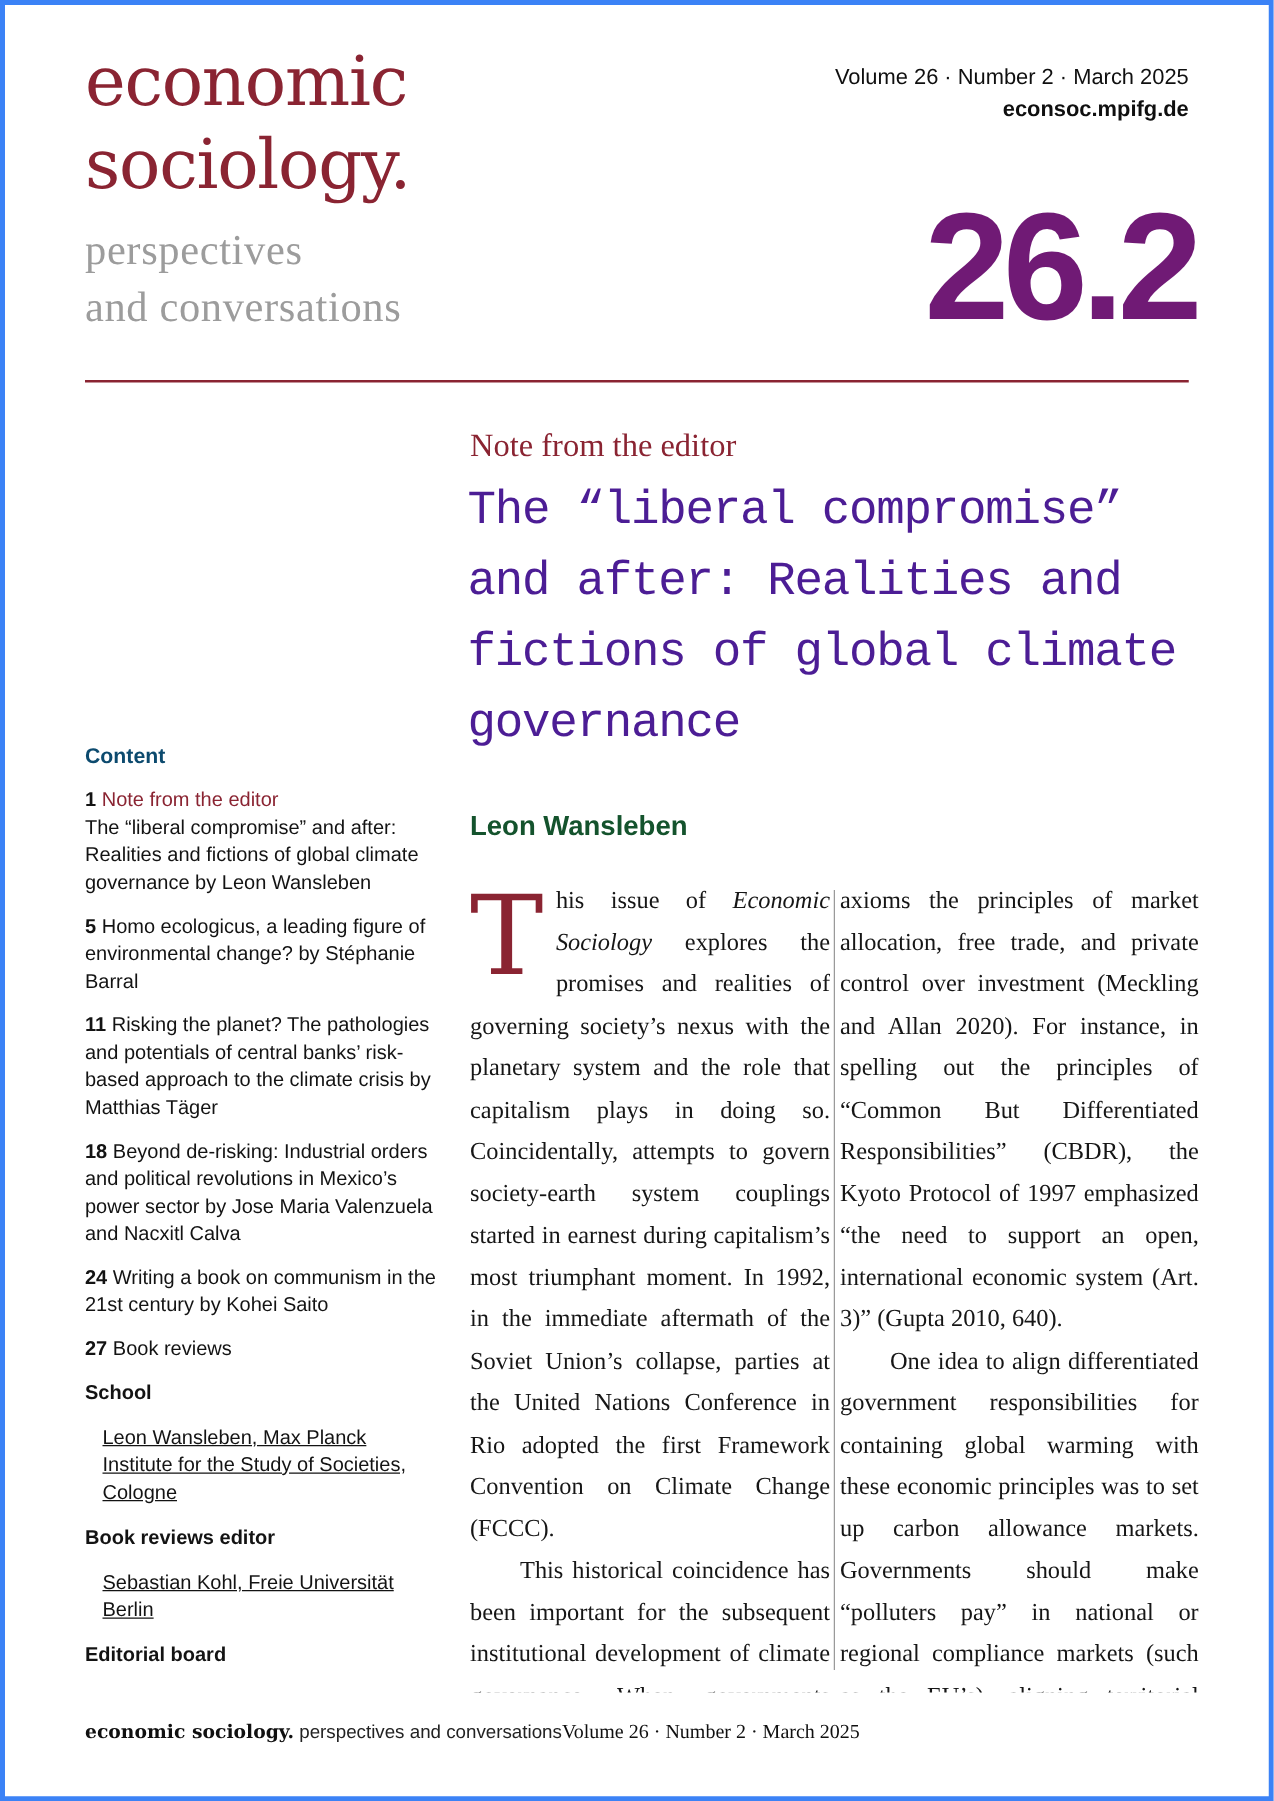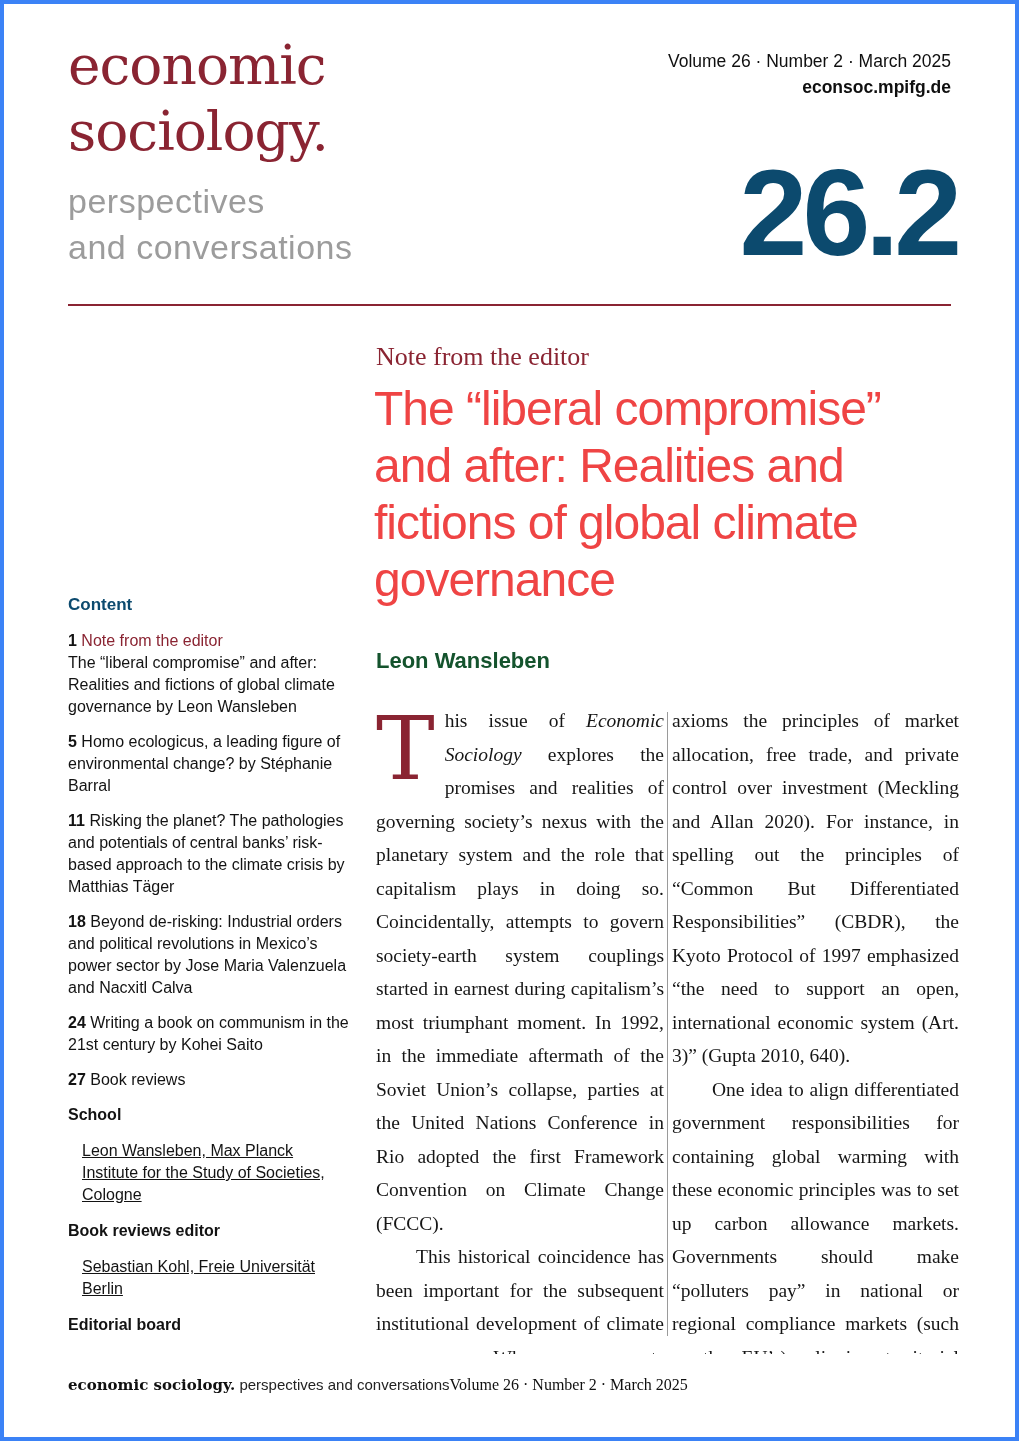--- a/index.html
+++ b/index.html
@@ -15,41 +15,41 @@
   }
   
   .masthead{position:absolute;left:64px;top:28px;}
   .masthead-title{
     font-family:"DejaVu Serif",serif;
     font-size:55px;line-height:66px;
     color:#8a2432;white-space:pre-line;letter-spacing:-1px;
   }
   .masthead-subtitle{
     margin-top:14px;
-    font-family:Liberation Sans, sans-serif;
+    font-family:Liberation Serif, serif;
     font-size:34px;line-height:46px;
     color:#9c9c9c;white-space:pre-line;letter-spacing:0.5px;
   }
   
   .header-right{position:absolute;right:64px;top:44px;text-align:right;
     font-size:17.5px;line-height:26px;color:#0f0f0f;}
   .header-right .website{font-weight:bold;}
   .issue-number{
     position:absolute;right:58px;top:148px;
     font-size:122px;font-weight:bold;letter-spacing:-5px;
-    color:#0c4a6e;line-height:1;
+    color:#701a75;line-height:1;
   }
   .masthead-rule{position:absolute;left:64px;right:64px;top:300px;height:2px;background:#8a2432;}
   
   .kicker{position:absolute;left:372px;top:338px;
     font-family:"Liberation Serif",serif;font-size:26px;color:#8a2432;}
   .article-title{
     position:absolute;left:370px;top:376px;width:610px;
-    font-family:Liberation Sans, sans-serif;font-size:48px;line-height:57px;
-    color:#ef4444;white-space:pre-line;letter-spacing:-1px;
+    font-family:Liberation Mono, monospace;font-size:38px;line-height:57px;
+    color:#4c1d95;white-space:pre-line;letter-spacing:-1px;
   }
   .article-author{position:absolute;left:372px;top:644px;
     font-size:22px;font-weight:bold;color:#14532d;}
   
   .bodycol{
     position:absolute;top:700px;height:650px;overflow:hidden;
     font-family:"Liberation Serif",serif;font-size:19.5px;line-height:33.5px;
     text-align:justify;color:#161616;
   }
   .col1{left:372px;width:288px;}

